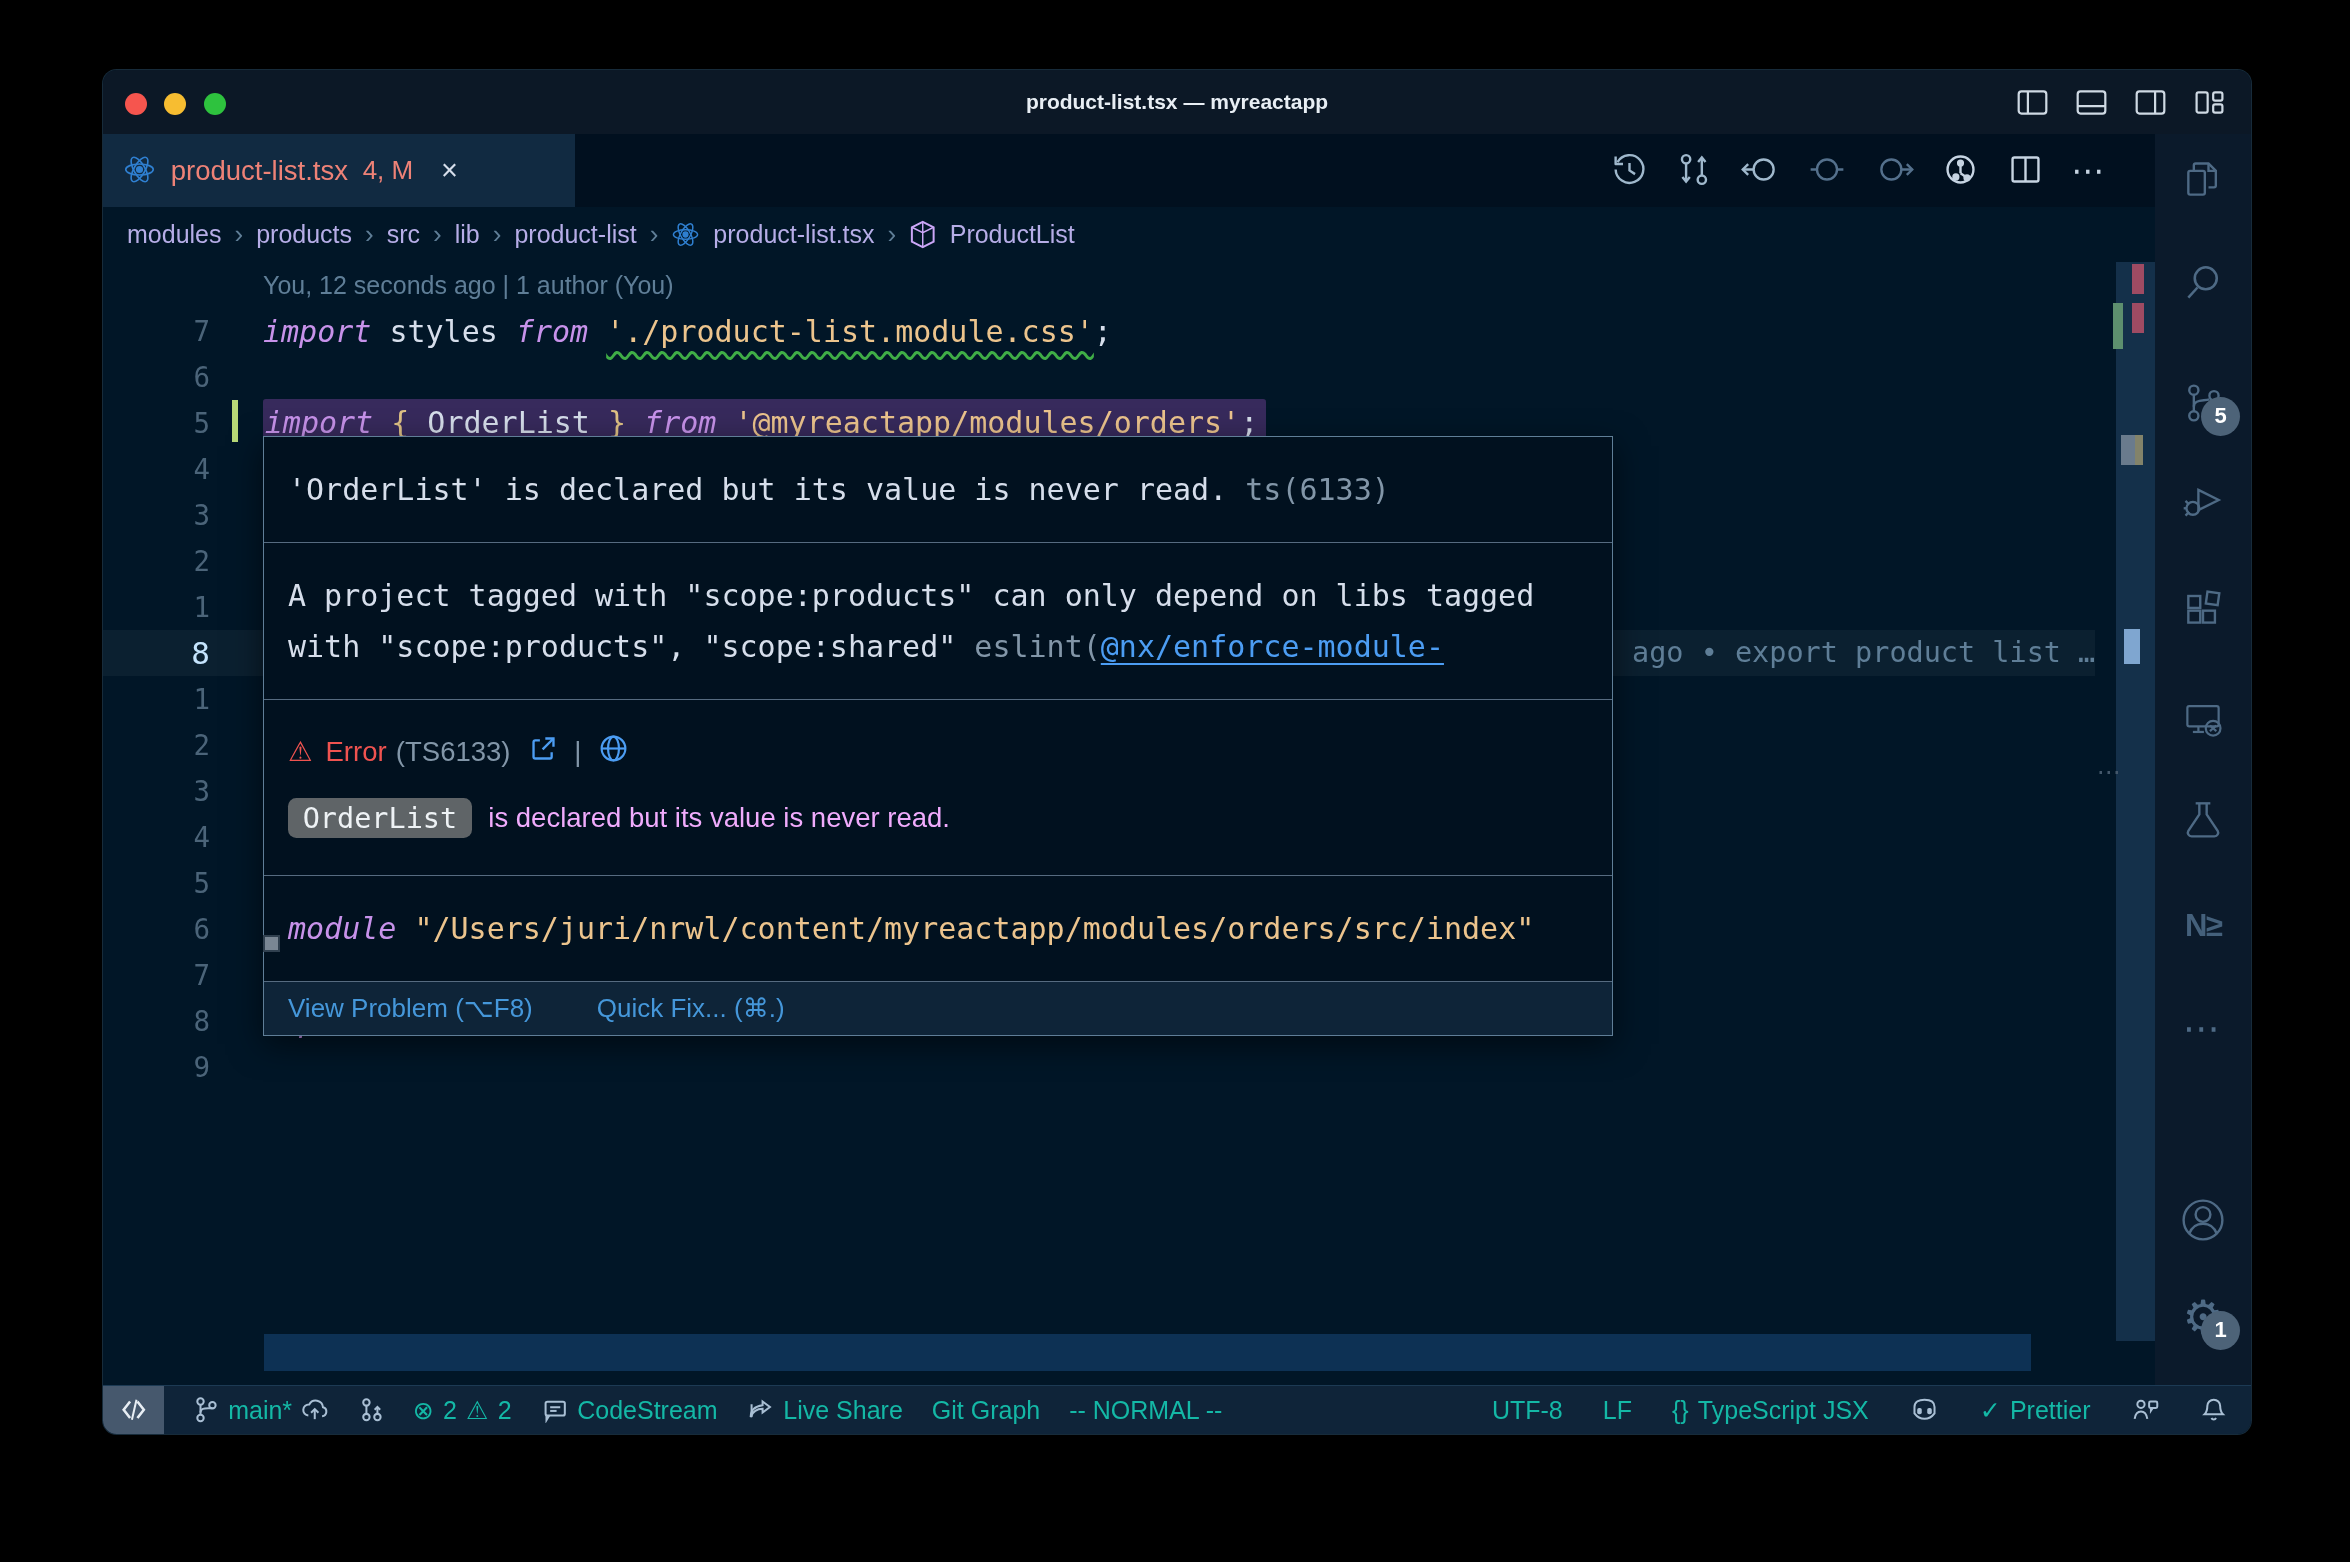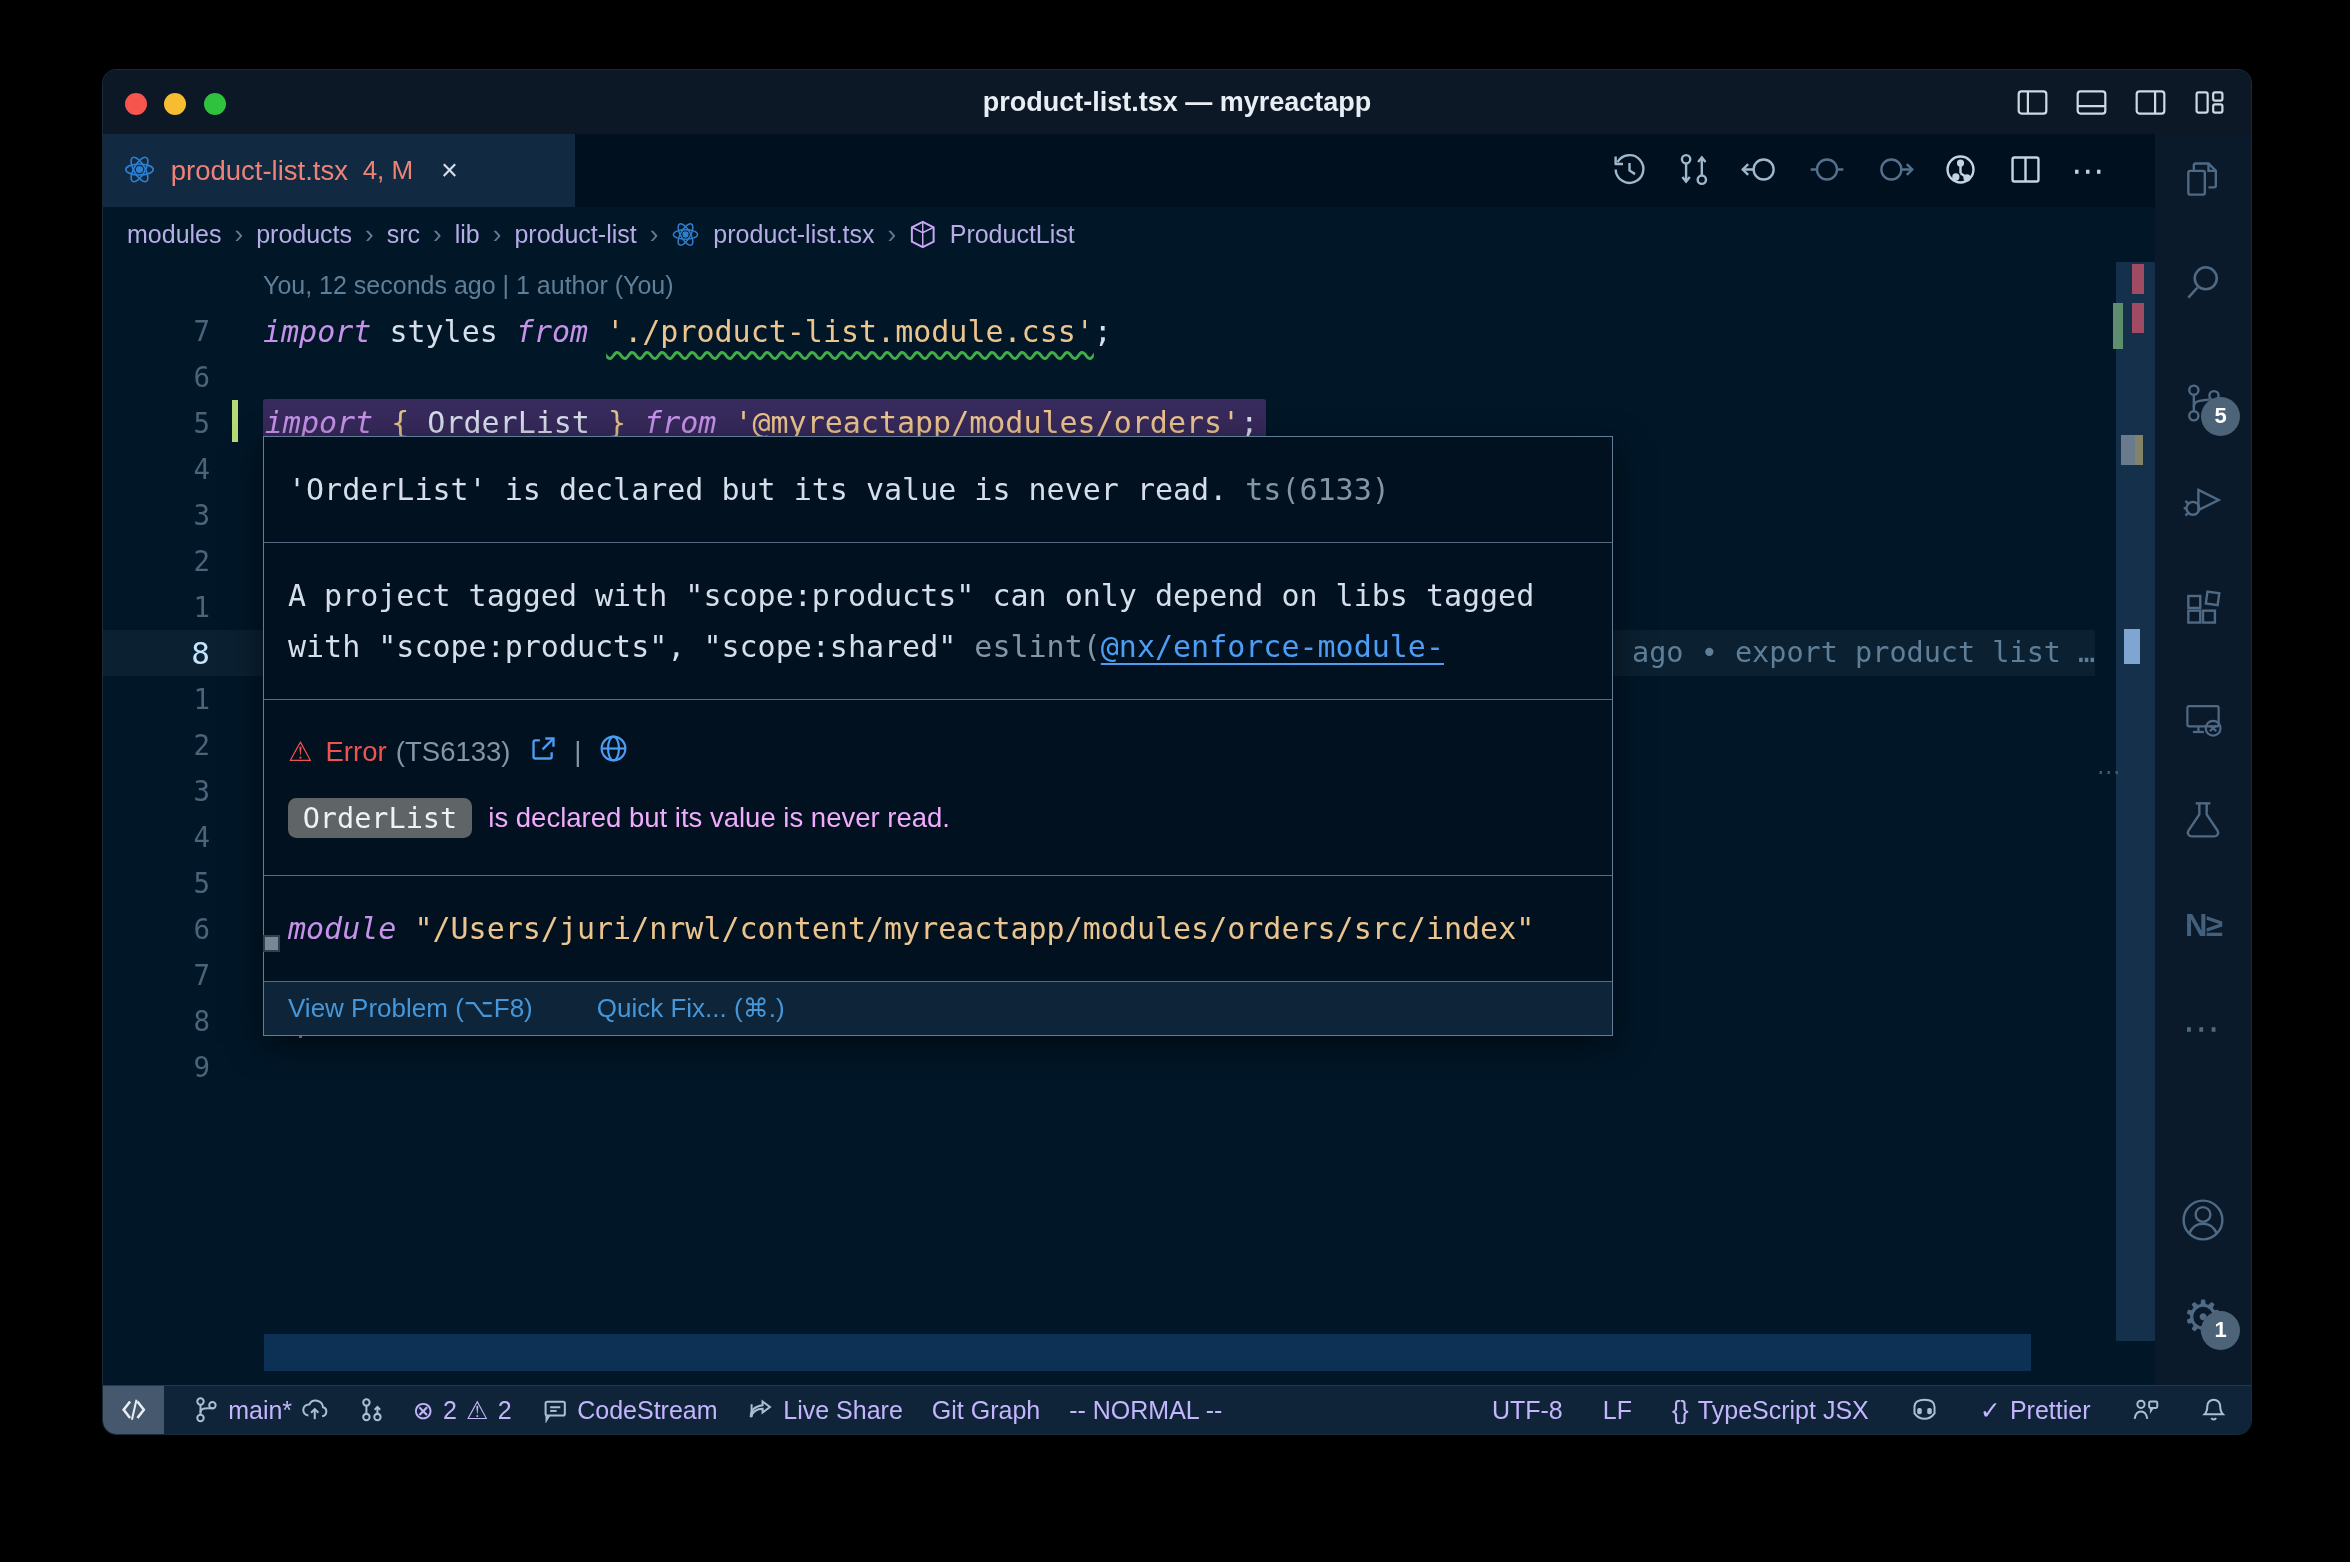--- a/index.html
+++ b/index.html
@@ -7,21 +7,21 @@
   
   .window{position:absolute;left:102px;top:69px;width:2148px;height:1364px;background:#011627;
     border-radius:14.7px;overflow:hidden;border:0.9px solid rgba(255,255,255,.09);
     box-shadow:0 27.5px 73px rgba(0,0,0,.7);}
   
   .titlebar{position:absolute;top:0;left:0;right:0;height:64px;background:#0c1826;}
   .lights{position:absolute;left:22px;top:23px;display:flex;gap:17.4px;}
   .light{width:22px;height:22px;border-radius:50%;}
   .l-red{background:#f6554e;} .l-yellow{background:#f7bd31;} .l-green{background:#2ec23e;}
   .win-title{position:absolute;left:0;right:0;top:0;height:64px;line-height:64px;text-align:center;
-    color:#e8eef4;font-size:27px;font-weight:700;}
+    color:#e8eef4;font-size:21px;font-weight:700;}
   .tb-icons{position:absolute;right:24px;top:14.7px;display:flex;gap:24px;color:#cfd9e3;}
   .tb-icons svg{display:block;}
   
   .activitybar{position:absolute;top:64px;right:0;width:96px;bottom:48px;background:#0b1a2b;
     border-left:0.9px solid #1c3a54;}
   .ab-icon{position:absolute;left:0;width:96px;height:55px;display:flex;align-items:center;justify-content:center;
     color:#4e6a85;}
   .badge{position:absolute;right:11px;bottom:-5.5px;min-width:39px;height:39px;border-radius:50%;
     background:#4d6378;color:#fff;font-size:22px;font-weight:700;display:flex;align-items:center;justify-content:center;}
   .nx-glyph{font-size:31px;color:#44607b;letter-spacing:-1.8px;font-weight:700;}
@@ -80,21 +80,21 @@
   .chip-row{display:flex;align-items:center;gap:16.5px;margin-bottom:9.2px;}
   .chip{background:#5f6467;color:#eef2f5;border-radius:8.3px;padding:3.7px 14.7px;
     font-family:"DejaVu Sans Mono",monospace;font-size:28.5px;}
   .chip-text{color:#f0abfc;font-size:27.5px;}
   .pp-actions{border-top:1.8px solid #566b80;background:#0e2438;padding:11px 24px;display:flex;gap:64px;
     font-size:26px;color:#4597da;}
   .resize-handle{position:absolute;left:160px;top:673px;width:17.4px;height:17.4px;background:#7a8794;
     border:2.8px solid #30404f;box-sizing:border-box;z-index:6;}
   
   .statusbar{position:absolute;bottom:0;left:0;right:0;height:48px;background:#0f2439;
-    border-top:0.9px solid #1c3a54;display:flex;align-items:center;color:#c4b5fd;font-size:25px;justify-content:space-between;}
+    border-top:0.9px solid #1c3a54;display:flex;align-items:center;color:#14b8a6;font-size:25px;justify-content:space-between;}
   .sb-remote{width:61px;height:48px;background:#46586d;display:flex;align-items:center;justify-content:center;color:#e8eef4;}
   .sb-item{display:flex;align-items:center;gap:9.2px;margin-left:29px;white-space:nowrap;}
   .sb-right{margin-left:auto;display:flex;align-items:center;}
   .sb-right .sb-item{margin-left:40px;}
   .sb-right .sb-item:last-child{margin-right:24px;}
   .sb-glyph{font-size:25px;}
   svg{flex:none;}
 </style>
 </head>
 <body>

